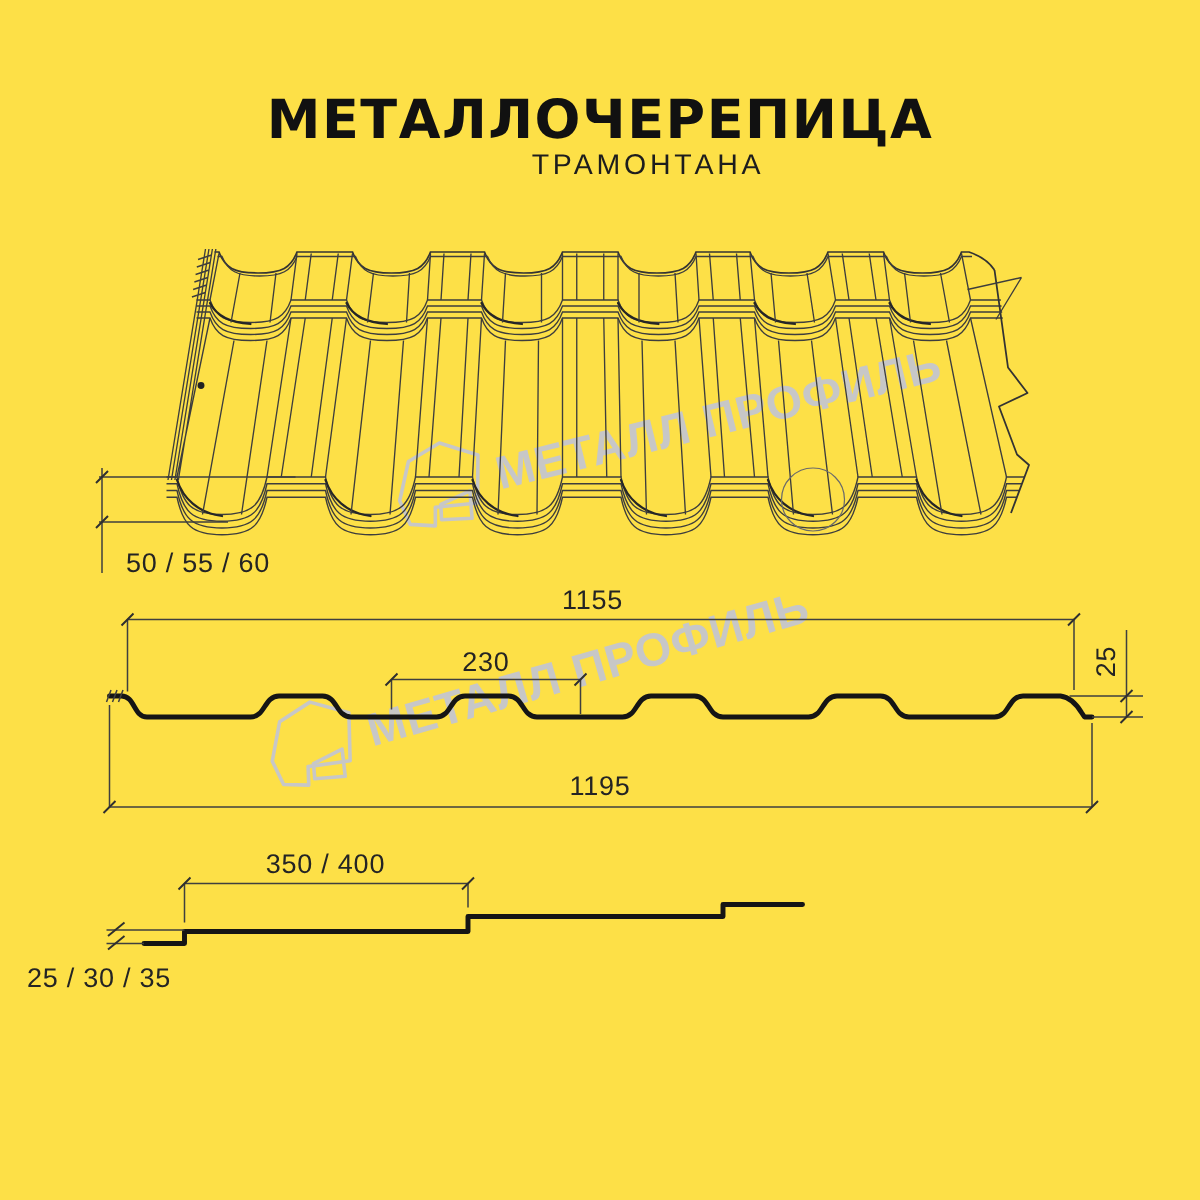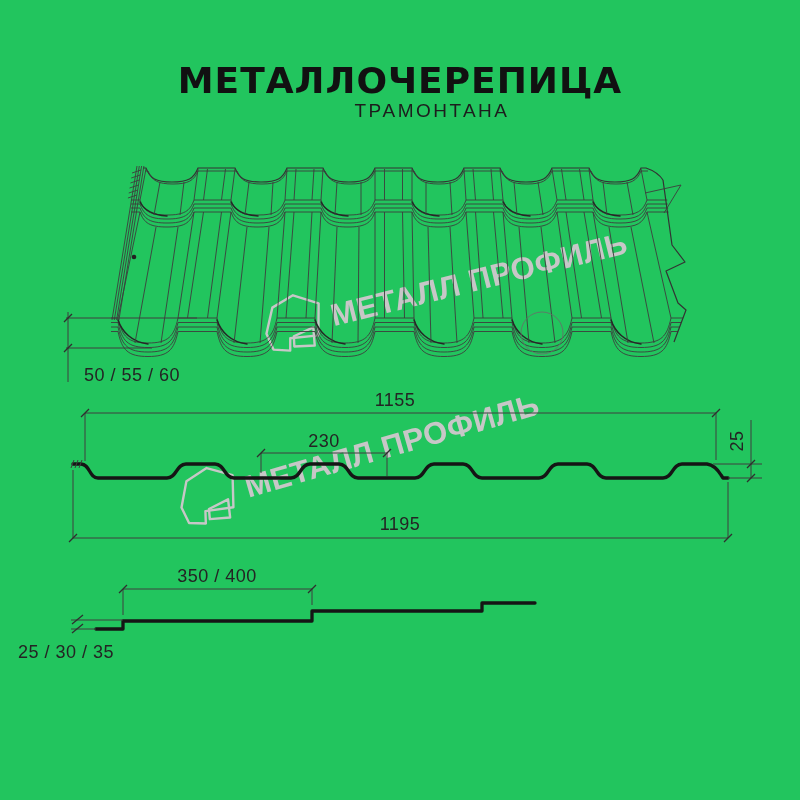--- a/index.html
+++ b/index.html
@@ -1,16 +1,16 @@
 <!DOCTYPE html>
 <html><head>
 <meta charset="utf-8">
 <style>
   html,body{margin:0;padding:0;background:#fff;}
-  .canvas{position:relative;width:800px;height:800px;background:#22c55e;overflow:hidden;
+  .canvas{position:relative;width:800px;height:800px;background:#fde047;overflow:hidden;
           font-family:"Liberation Sans",sans-serif;}
   .title{position:absolute;top:60px;left:0;width:800px;text-align:center;
          font-family:"DejaVu Sans",sans-serif;font-weight:bold;font-size:36px;
          letter-spacing:1px;color:#111;}
   .subtitle{position:absolute;top:100px;left:0;width:800px;text-align:center;
             font-family:"Liberation Sans",sans-serif;font-size:19px;letter-spacing:2.5px;
             color:#1d1d1d;padding-left:32px;}
   svg{position:absolute;left:0;top:0;}
   .ln{fill:none;stroke:#3d3d3d;stroke-width:0.9;}
   .t{stroke-width:1.15;stroke:#333;}

